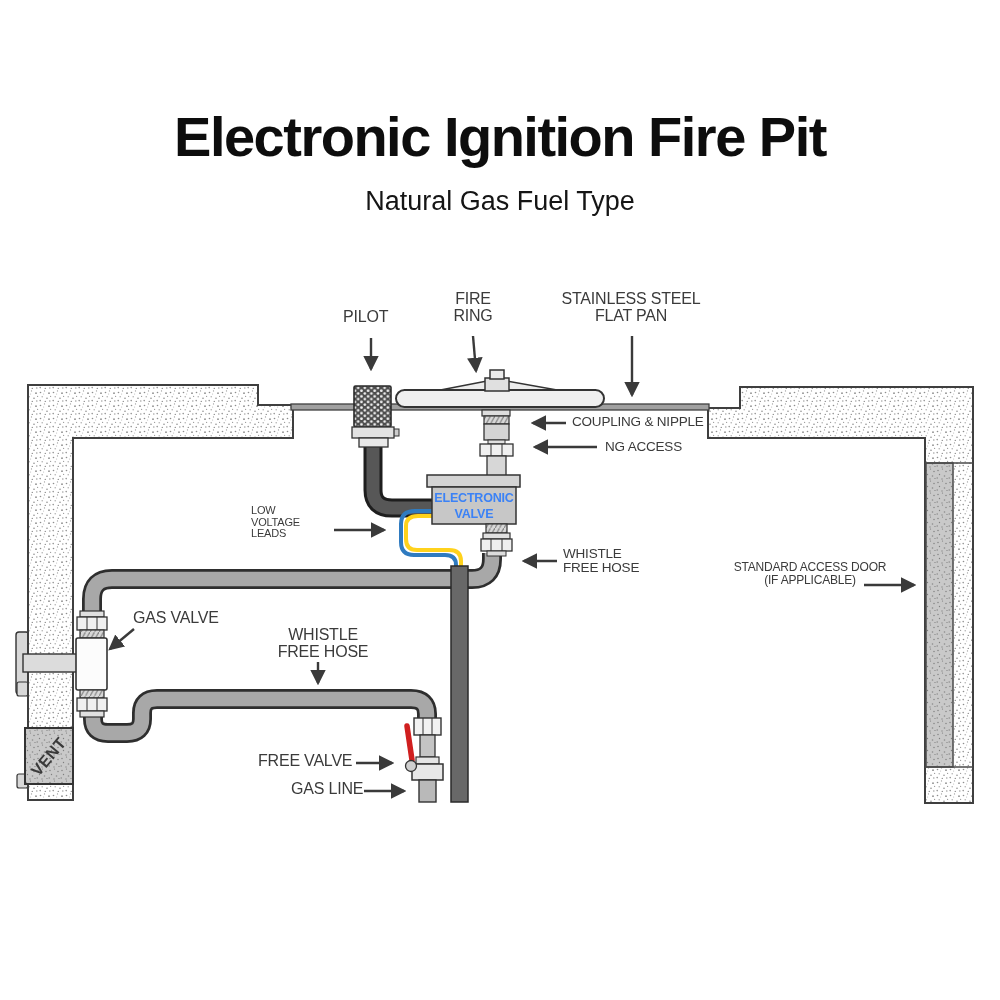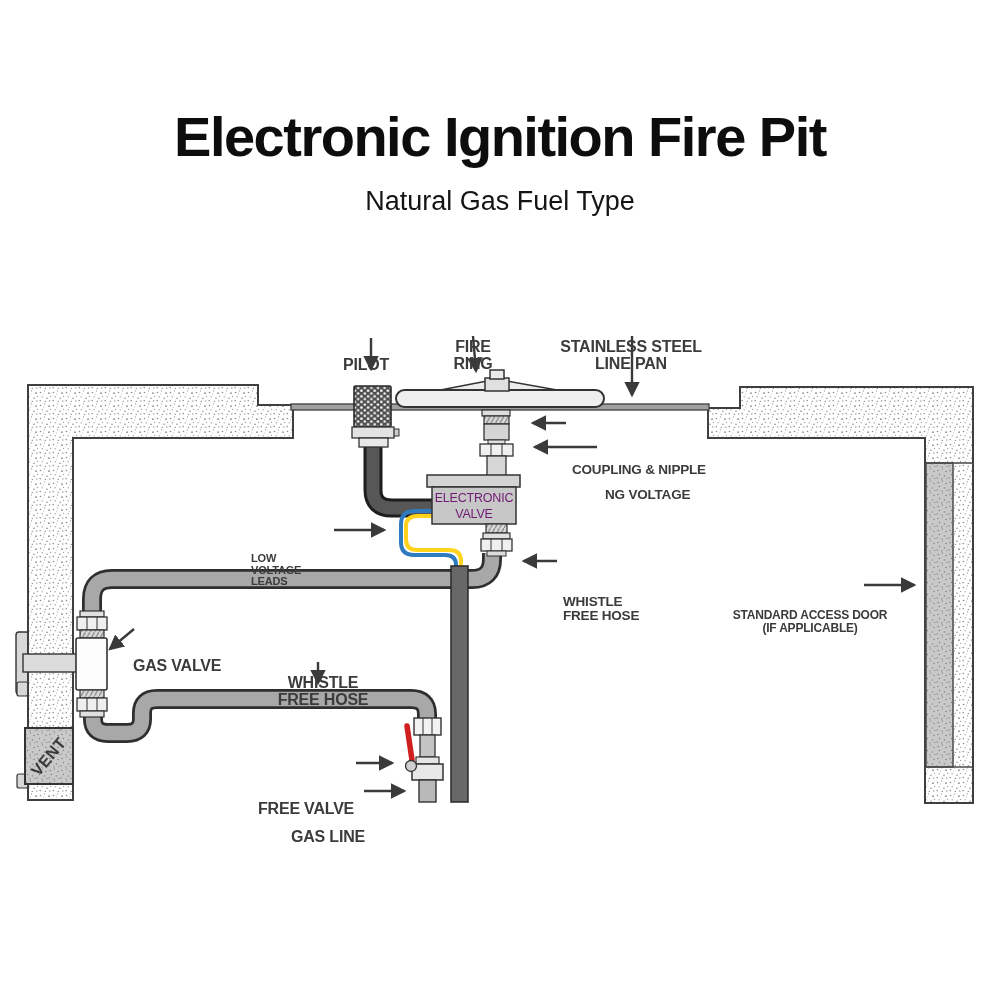--- a/index.html
+++ b/index.html
@@ -10,29 +10,29 @@
   #diagram{position:absolute;left:0;top:0;}
   .title{
     position:absolute;left:0;top:108px;width:1000px;text-align:center;
     font-size:56px;font-weight:700;letter-spacing:-1.5px;color:#0d0d0d;line-height:1.05;
   }
   .subtitle{
     position:absolute;left:0;top:186px;width:1000px;text-align:center;
     font-size:27px;font-weight:400;color:#151515;
   }
   .lbl{
-    position:absolute;font-weight:700;color:#3b3b3b;line-height:1.05;
-    white-space:nowrap;letter-spacing:-0.2px;margin-top:48px;
+    position:absolute;font-weight:400;color:#3b3b3b;line-height:1.05;
+    white-space:nowrap;letter-spacing:-0.2px;
   }
   .sz16{font-size:16px;}
   .sz13{font-size:13.5px;}
   .ctr{transform:translateX(-50%);text-align:center;}
   .valve-text{
     position:absolute;left:432px;top:490px;width:84px;text-align:center;
-    font-size:12.5px;font-weight:400;color:#701a75;line-height:1.3;letter-spacing:-0.2px;
+    font-size:12.5px;font-weight:700;color:#3b82f6;line-height:1.3;letter-spacing:-0.2px;
   }
   .vent-text{
     position:absolute;left:49px;top:757px;
     transform:translate(-50%,-50%) rotate(-50deg);
     font-size:16px;font-weight:700;color:#3a3a3a;letter-spacing:0.5px;
   }
 </style>
 </head>
 <body>
 
@@ -205,25 +205,25 @@
 
   <div class="lbl sz16" style="left:343px;top:309px;">PILOT</div>
 
   <div class="lbl sz16 ctr" style="left:473px;top:291px;">
     <div>FIRE</div>
     <div>RING</div>
   </div>
 
   <div class="lbl sz16 ctr" style="left:631px;top:291px;">
     <div>STAINLESS STEEL</div>
-    <div>LINE PAN</div>
+    <div>FLAT PAN</div>
   </div>
 
   <div class="lbl sz13" style="left:572px;top:415px;">COUPLING &amp; NIPPLE</div>
-  <div class="lbl sz13" style="left:605px;top:440px;">NG VOLTAGE</div>
+  <div class="lbl sz13" style="left:605px;top:440px;">NG ACCESS</div>
 
   <div class="valve-text">
     <div>ELECTRONIC</div>
     <div>VALVE</div>
   </div>
 
   <div class="lbl" style="left:251px;top:505px;font-size:11px;">
     <div>LOW</div>
     <div>VOLTAGE</div>
     <div>LEADS</div>

